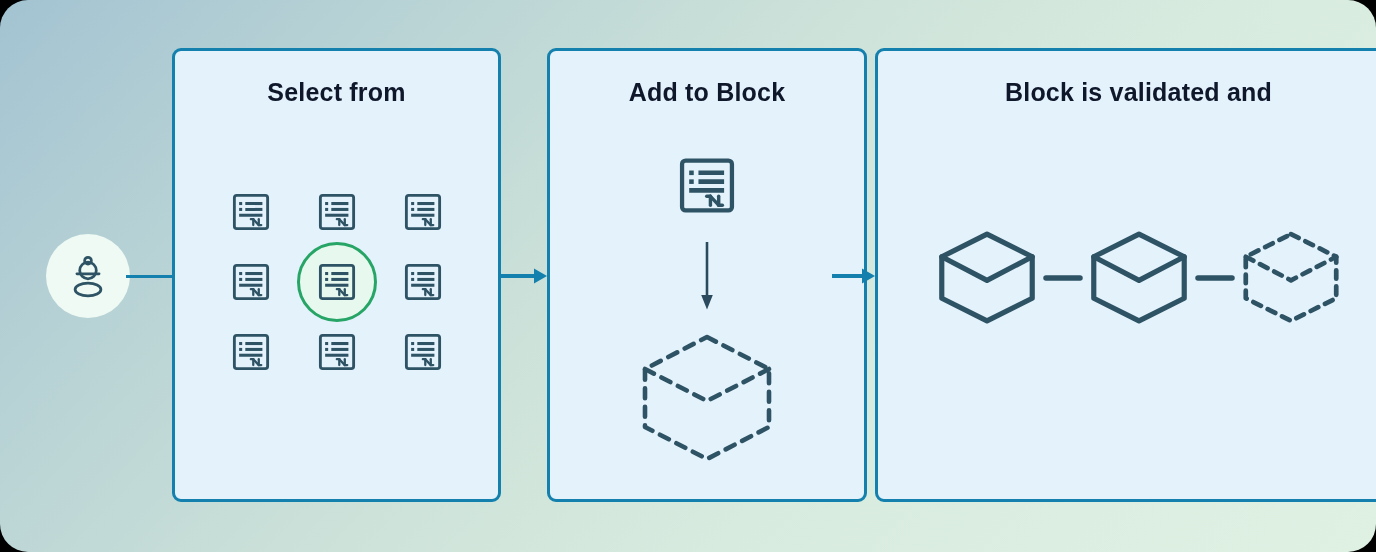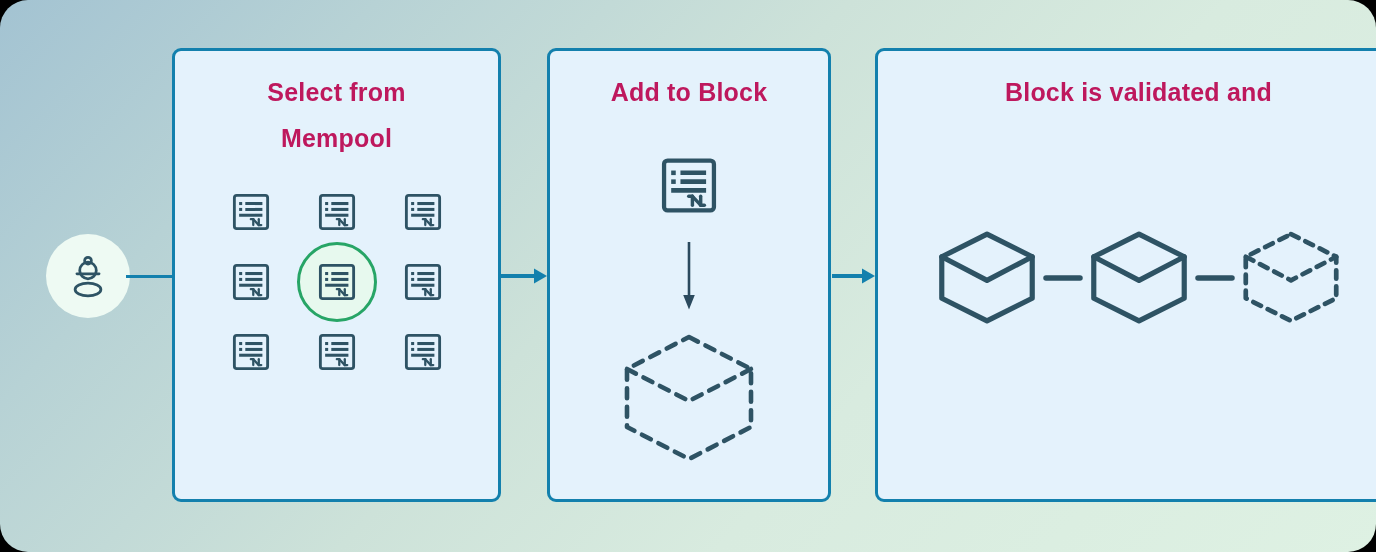--- a/index.html
+++ b/index.html
@@ -7,24 +7,24 @@
     position:relative;width:1376px;height:552px;overflow:hidden;border-radius:28px;
     background:linear-gradient(133deg,#a3c3d2 0%,#b7d2d5 20%,#cde2d9 45%,#d8ebdf 65%,#def1e3 100%);
     font-family:"Liberation Sans",sans-serif;
   }
   .panel{
     position:absolute;top:48px;height:454px;box-sizing:border-box;
     background:#e4f2fc;border:3px solid #1380ad;border-radius:9px;
   }
   .panel-title{
     margin-top:18px;text-align:center;font-weight:700;font-size:25px;
-    line-height:46px;color:#be185d;letter-spacing:.2px;
+    line-height:46px;color:#0f172a;letter-spacing:.2px;
   }
   .panel-mempool{left:172px;width:329px;}
-  .panel-addblock{left:547px;width:284px;}
+  .panel-addblock{left:547px;width:320px;}
   .panel-blockchain{left:875px;width:527px;}
 
   .miner-circle{
     position:absolute;left:46px;top:234px;width:84px;height:84px;border-radius:50%;
     background:#eefaf3;display:flex;align-items:center;justify-content:center;
   }
   .miner-line{position:absolute;left:126px;top:275px;width:47px;height:3px;background:#1380ad;}
 
   .flow-arrow{position:absolute;top:266px;}
   .flow-arrow-1{left:501px;}
@@ -92,21 +92,20 @@
         <line x1="26" y1="42.5" x2="62" y2="42.5"></line>
         <ellipse cx="44" cy="68" rx="21" ry="10.5"></ellipse>
       </g>
     </svg>
   </div>
   <div class="miner-line"></div>
 
   <div class="panel panel-mempool">
     <div class="panel-title">
       <div>Select from</div>
-      <div>Mempool</div>
     </div>
     <div class="tx-grid">
       <div class="tx-cell">
           <svg width="38" height="38" viewBox="0 0 40 40">
             <use href="#tx-icon"></use>
           </svg>
         </div>
       <div class="tx-cell">
           <svg width="38" height="38" viewBox="0 0 40 40">
             <use href="#tx-icon"></use>

